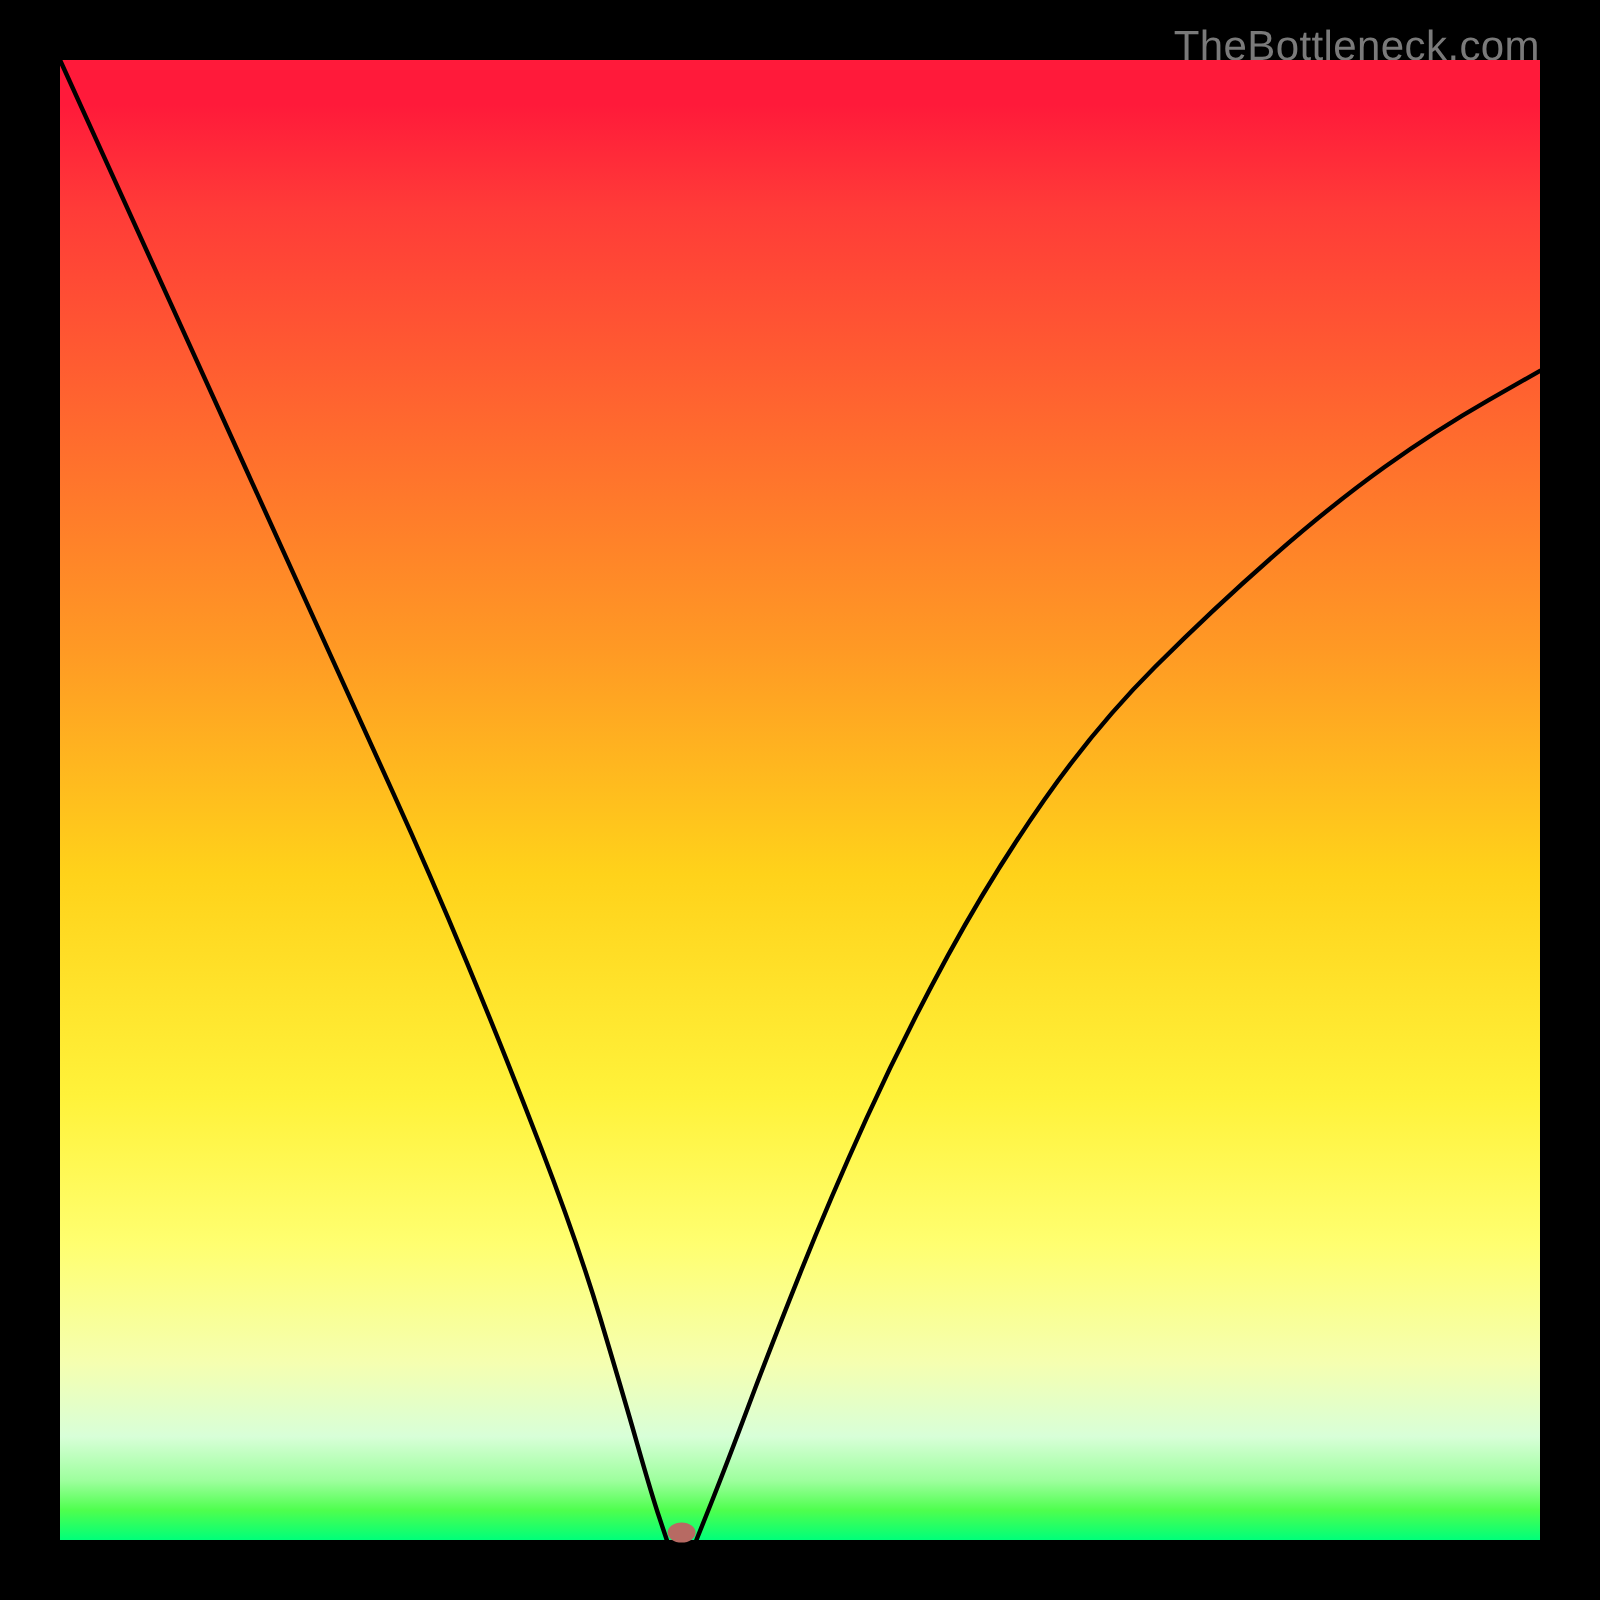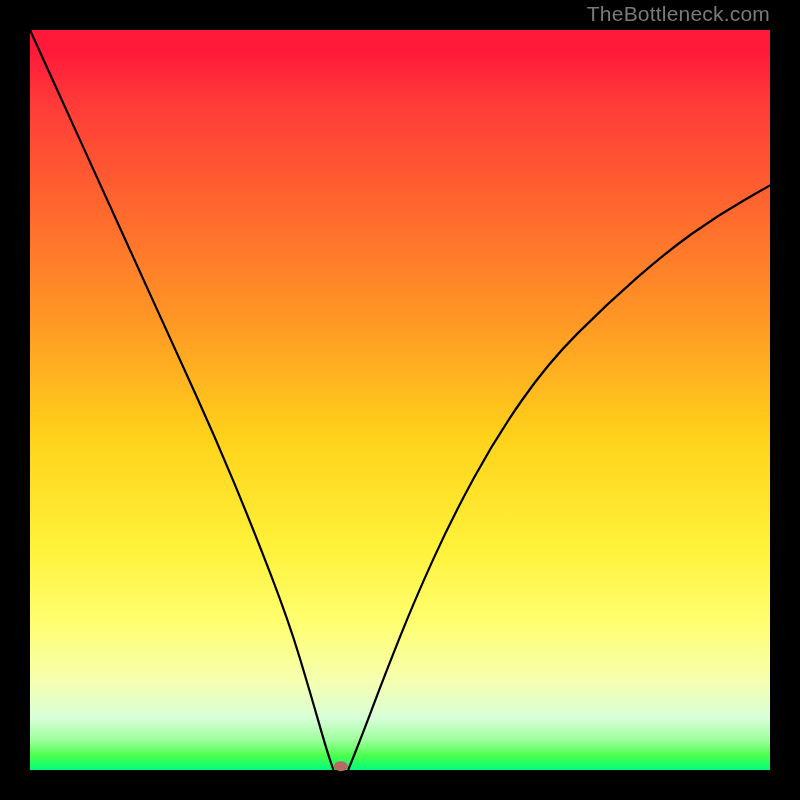--- a/index.html
+++ b/index.html
@@ -27,21 +27,21 @@
       #ffff70 80%,
       #f5ffb0 88%,
       #d8ffd8 93%,
       #9dff9d 96%,
       #4eff4e 98%,
       #00ff7a 100%
     );
   }
   .watermark {
     position: absolute;
-    top: 2px;
+    top: 12px;
     right: 30px;
     font-family: Arial, Helvetica, sans-serif;
     font-size: 21px;
     color: #7a7a7a;
     letter-spacing: 0.2px;
   }
   svg.curve {
     position: absolute;
     left: 0; top: 0;
     width: 740px;

